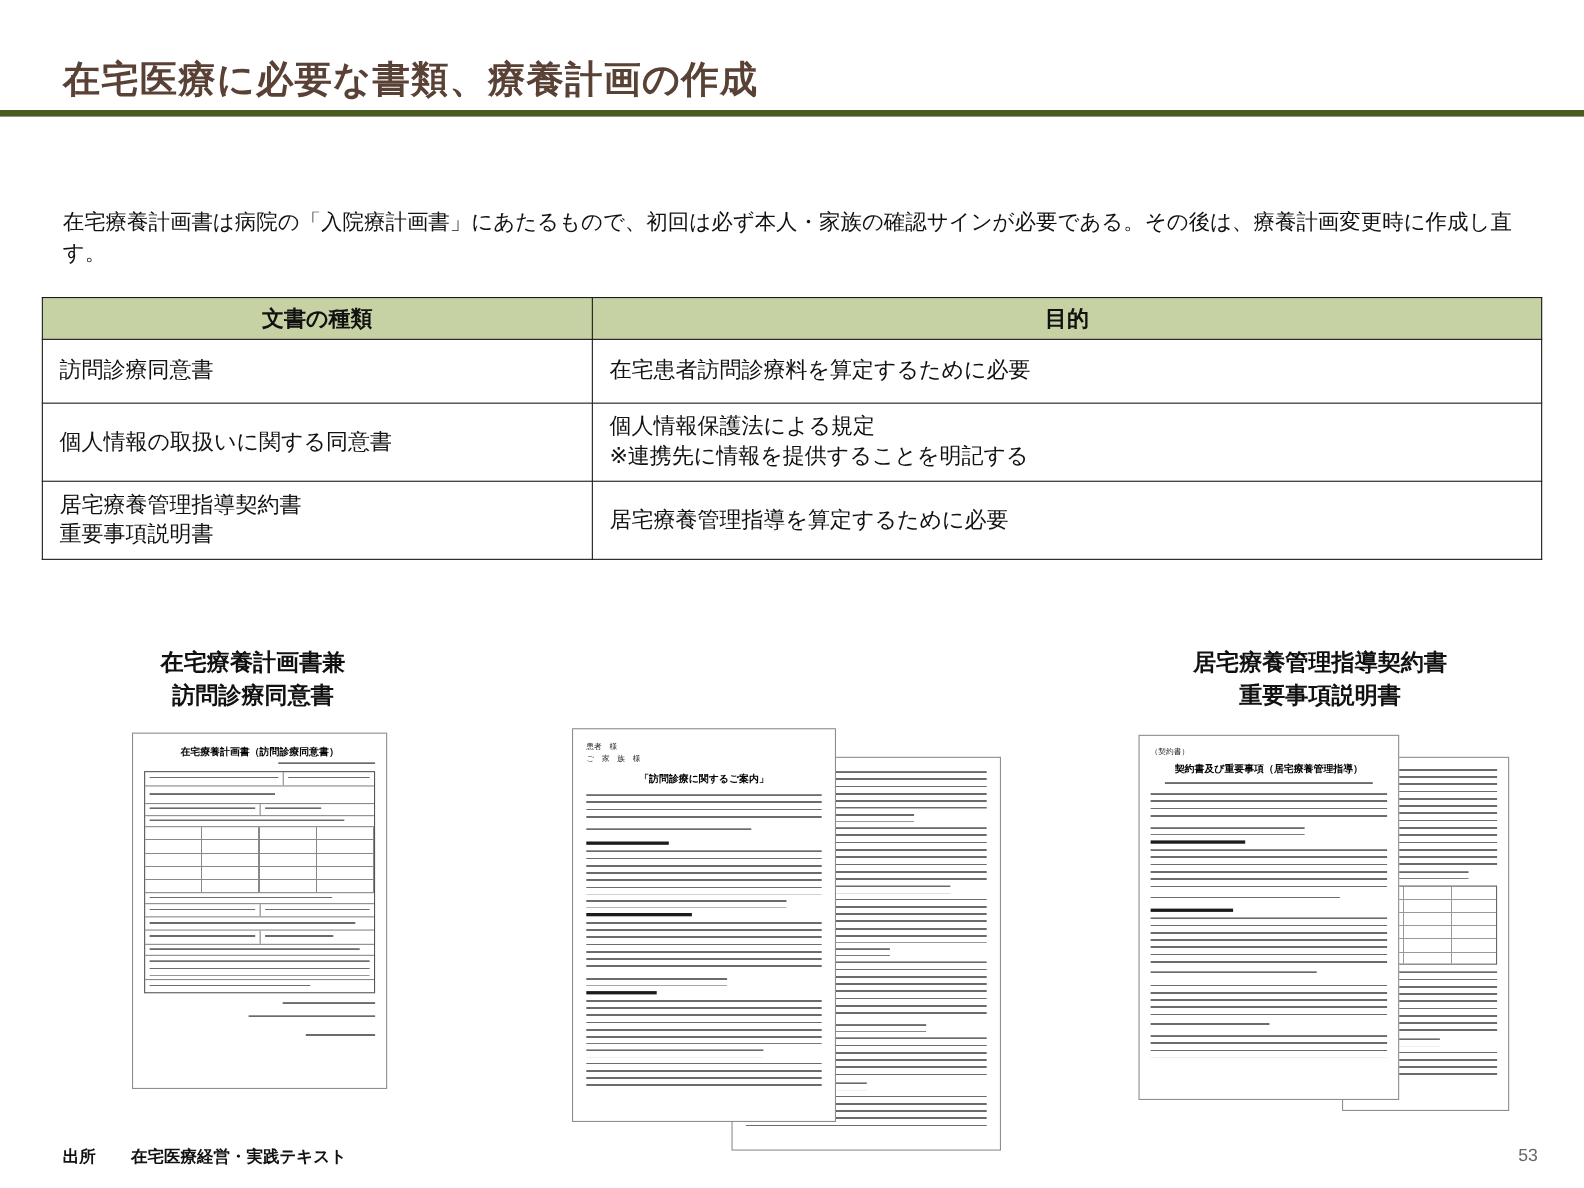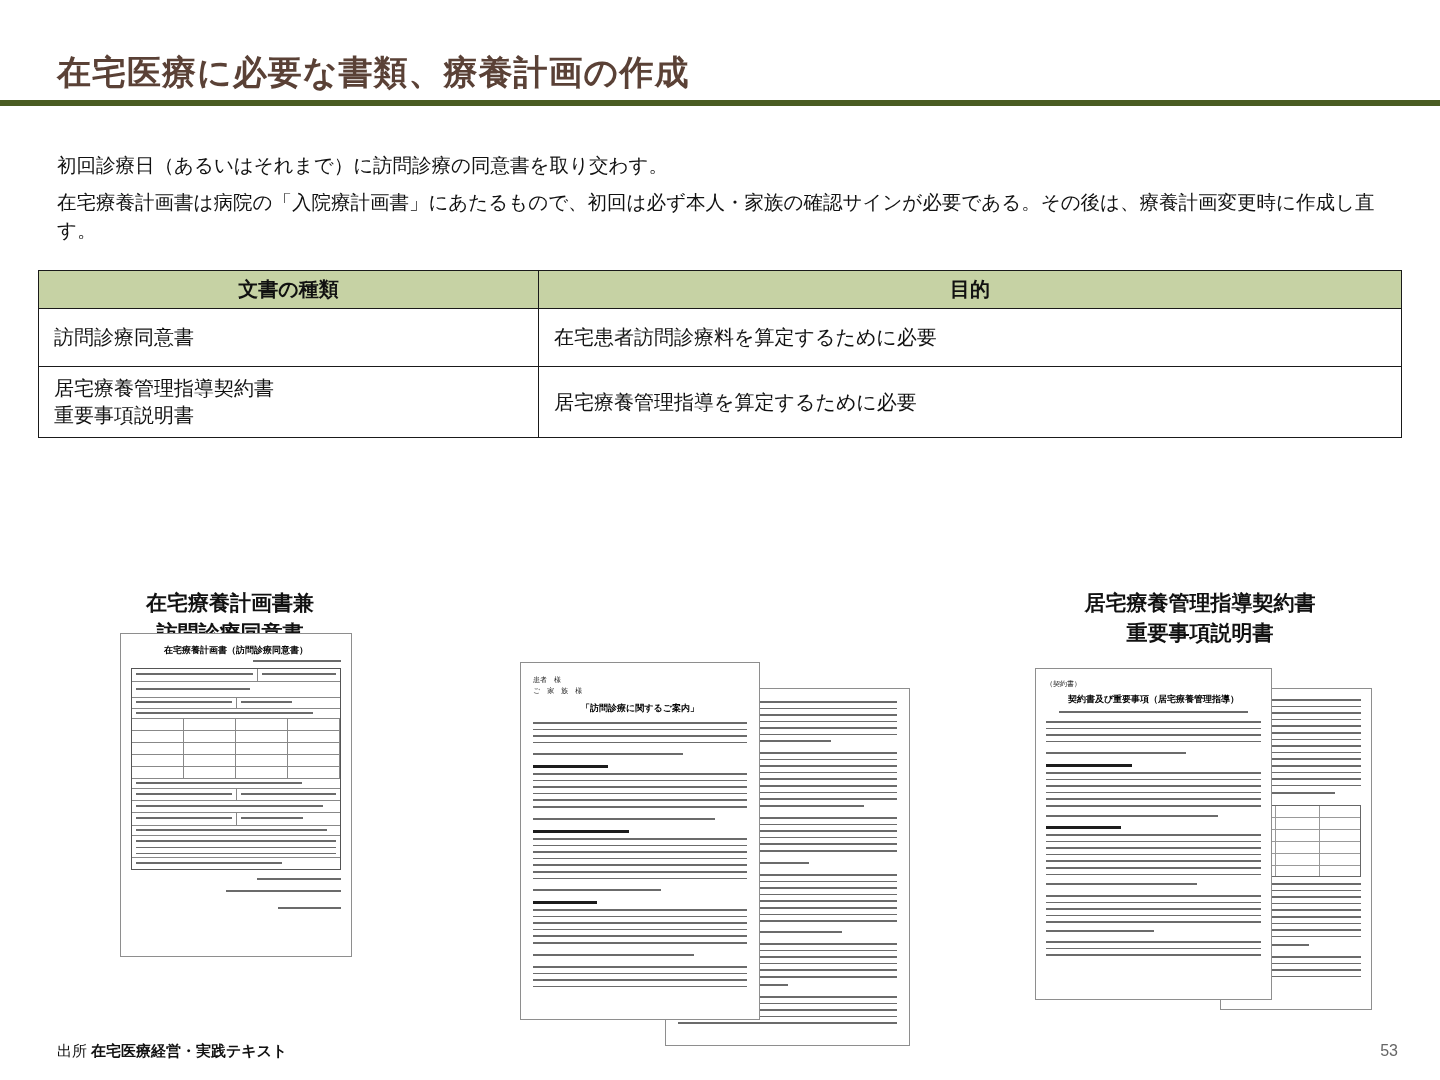--- a/index.html
+++ b/index.html
@@ -48,21 +48,21 @@
   .caption {
     position:absolute; top:588px; font-size:21px; font-weight:bold;
     text-align:center; line-height:1.45; white-space:pre-line; color:#111;
   }
   .caption-1 { left:40px;  width:380px; }
   .caption-2 { left:500px; width:440px; }
   .caption-3 { left:985px; width:430px; }
 
   
   .thumb-group { position:absolute; }
-  .group-1 { left:120px; top:633px; width:232px; height:324px; }
+  .group-1 { left:120px; top:666px; width:232px; height:324px; }
   .group-2 { left:520px; top:662px; width:392px; height:388px; }
   .group-3 { left:1035px; top:668px; width:338px; height:345px; }
 
   .page {
     position:absolute; background:#fff; border:1px solid #8e8e8e;
     overflow:hidden;
   }
   .dtitle {
     font-size:9px; font-weight:bold; text-align:center;
     line-height:1.25; color:#000; margin:2px 0 4px 0;
@@ -97,53 +97,57 @@
     border:1px solid #666;
     background-image:
       repeating-linear-gradient(to right, transparent 0, transparent 43px, #999 43px, #999 44px),
       repeating-linear-gradient(to bottom, transparent 0, transparent 11px, #999 11px, #999 12px);
   }
 
   
   .footer {
     position:absolute; left:57px; top:1042px; font-size:15px; color:#111;
   }
-  .footer .src-label { font-weight:normal; }
-  .footer .src-text { font-weight:bold; margin-left:4px; }
+  .footer .src-label { font-weight:bold; }
+  .footer .src-text { font-weight:bold; margin-left:32px; }
   .page-number {
     position:absolute; right:42px; top:1042px; font-size:16px; color:#666;
   }
 </style>
 </head>
 <body>
 
 <div class="canvas">
 
   <h1 class="page-title">在宅医療に必要な書類、療養計画の作成</h1>
   <div class="title-rule"></div>
 
-  <p class="intro intro-1">初回診療日（あるいはそれまで）に訪問診療の同意書を取り交わす。</p>
   <p class="intro intro-2">在宅療養計画書は病院の「入院療計画書」にあたるもので、初回は必ず本人・家族の確認サインが必要である。その後は、療養計画変更時に作成し直す。</p>
 
   <table class="doc-table">
     <colgroup>
         <col class="col-type">
         <col>
       </colgroup>
     <thead>
       <tr>
         <th>文書の種類</th>
         <th>目的</th>
       </tr>
     </thead>
     <tbody>
       <tr class="row-1">
         <td>訪問診療同意書</td>
         <td>在宅患者訪問診療料を算定するために必要</td>
       </tr>
+      <tr class="row-3">
+        <td>個人情報の取扱いに関する同意書</td>
+        <td>個人情報保護法による規定
+※連携先に情報を提供することを明記する</td>
+      </tr>
       <tr class="row-4">
         <td>居宅療養管理指導契約書
 重要事項説明書</td>
         <td>居宅療養管理指導を算定するために必要</td>
       </tr>
     </tbody>
   </table>
 
   <div class="caption caption-1">在宅療養計画書兼
 訪問診療同意書</div>

